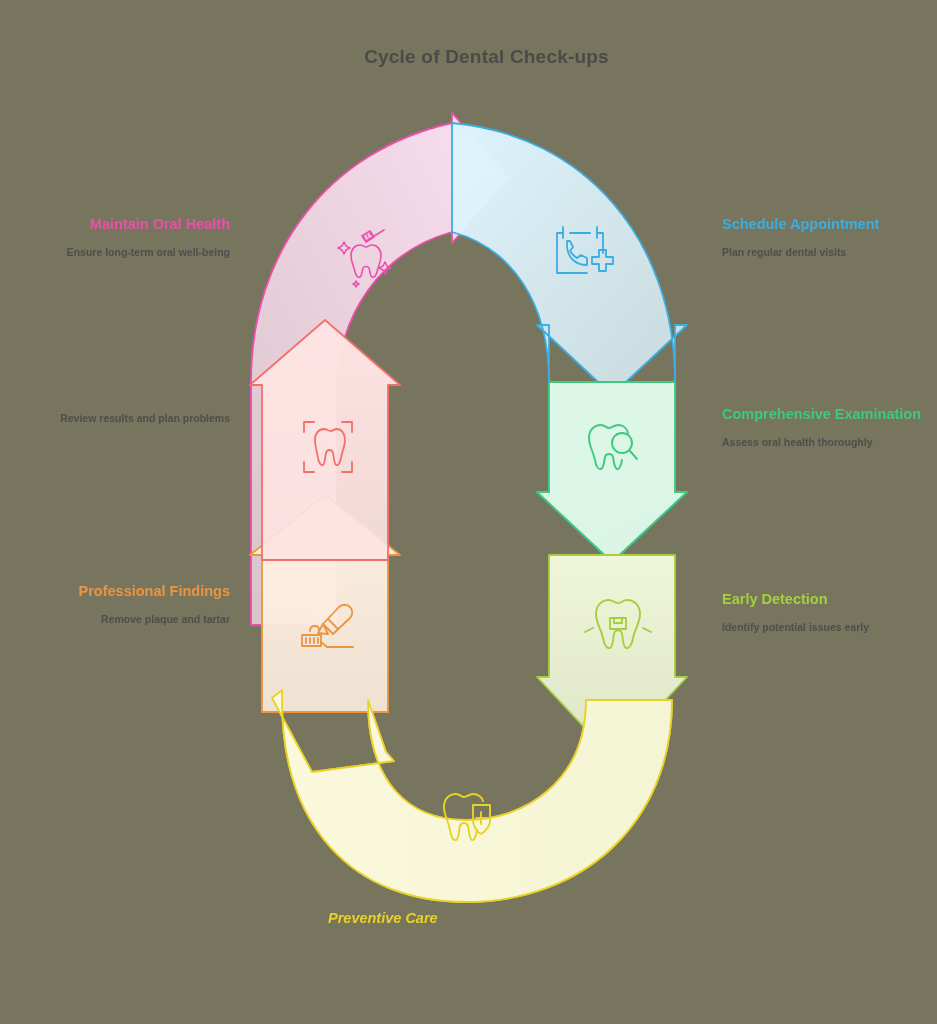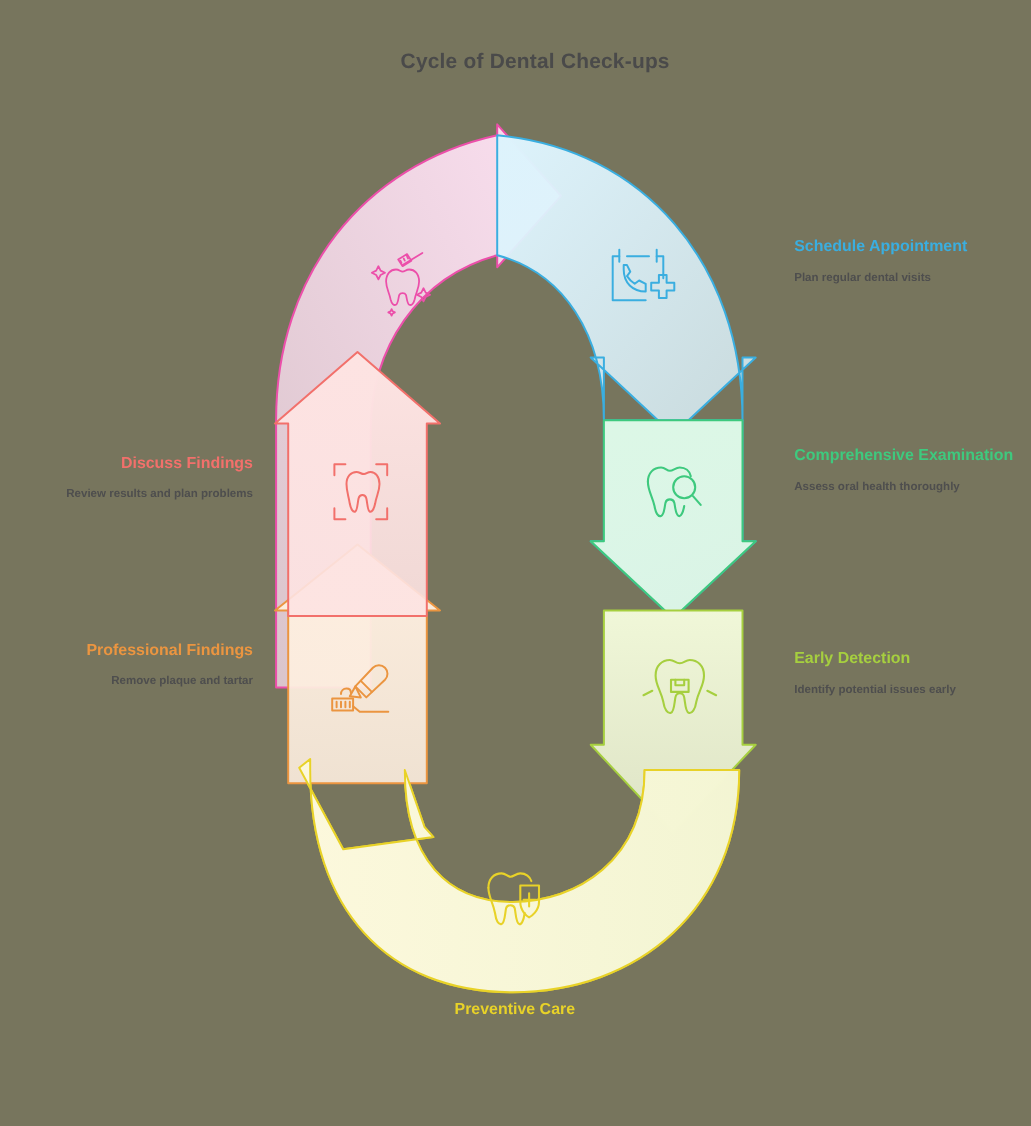--- a/index.html
+++ b/index.html
@@ -38,21 +38,21 @@
     top: 0;
     width: 937px;
     height: 1024px;
   }
   .label-block {
     position: absolute;
     width: 230px;
   }
   .label-left { text-align: right; }
   .label-right { text-align: left; }
-  .label-center { text-align: center; width: 280px; }
+  .label-center { text-align: left; width: 280px; font-style: italic; }
   .label-title {
     font-size: 14.5px;
     font-weight: bold;
     line-height: 1.5;
     margin-bottom: 9px;
   }
   .label-desc {
     font-size: 10.5px;
     font-weight: bold;
     line-height: 1.45;
@@ -248,23 +248,26 @@
 
     <g transform="translate(300,418)" fill="none" stroke="#f2706b" stroke-width="1.8" stroke-linecap="round" stroke-linejoin="round">
       <path d="M 4 14 L 4 4 L 14 4"></path>
       <path d="M 42 4 L 52 4 L 52 14"></path>
       <path d="M 52 44 L 52 54 L 42 54"></path>
       <path d="M 14 54 L 4 54 L 4 44"></path>
       <path d="M 15 22 C 15 15 19 11 24 11 C 27 11 28 13 31 13 C 33 13 34 11 37 11 C 41 11 45 15 45 22 C 45 29 42 33 41 40 C 40 45 38 48 36 47 C 34 46 34 39 33 35 C 32 31 27 31 26 35 C 25 39 25 46 23 47 C 21 48 19 45 18 40 C 17 33 15 29 15 22 Z"></path>
     </g>
   </svg>
 
+  <div class="label-block label-left" style="left:0px; top:214px;">
+    <div class="label-title" style="color:#ec4faa;">Maintain Oral Health</div>
+    <div class="label-desc">Ensure long-term oral well-being</div>
+  </div>
 
   <div class="label-block label-left" style="left:0px; top:411px;">
-    <div class="label-title" style="color:#f2706b;">Discuss Findings</div>
     <div class="label-desc">Review results and plan problems</div>
   </div>
 
   <div class="label-block label-left" style="left:0px; top:581px;">
     <div class="label-title" style="color:#eb9540;">Professional Findings</div>
     <div class="label-desc">Remove plaque and tartar</div>
   </div>
 
   <div class="label-block label-right" style="left:722px; top:214px;">
     <div class="label-title" style="color:#3aaee0;">Schedule Appointment</div>

